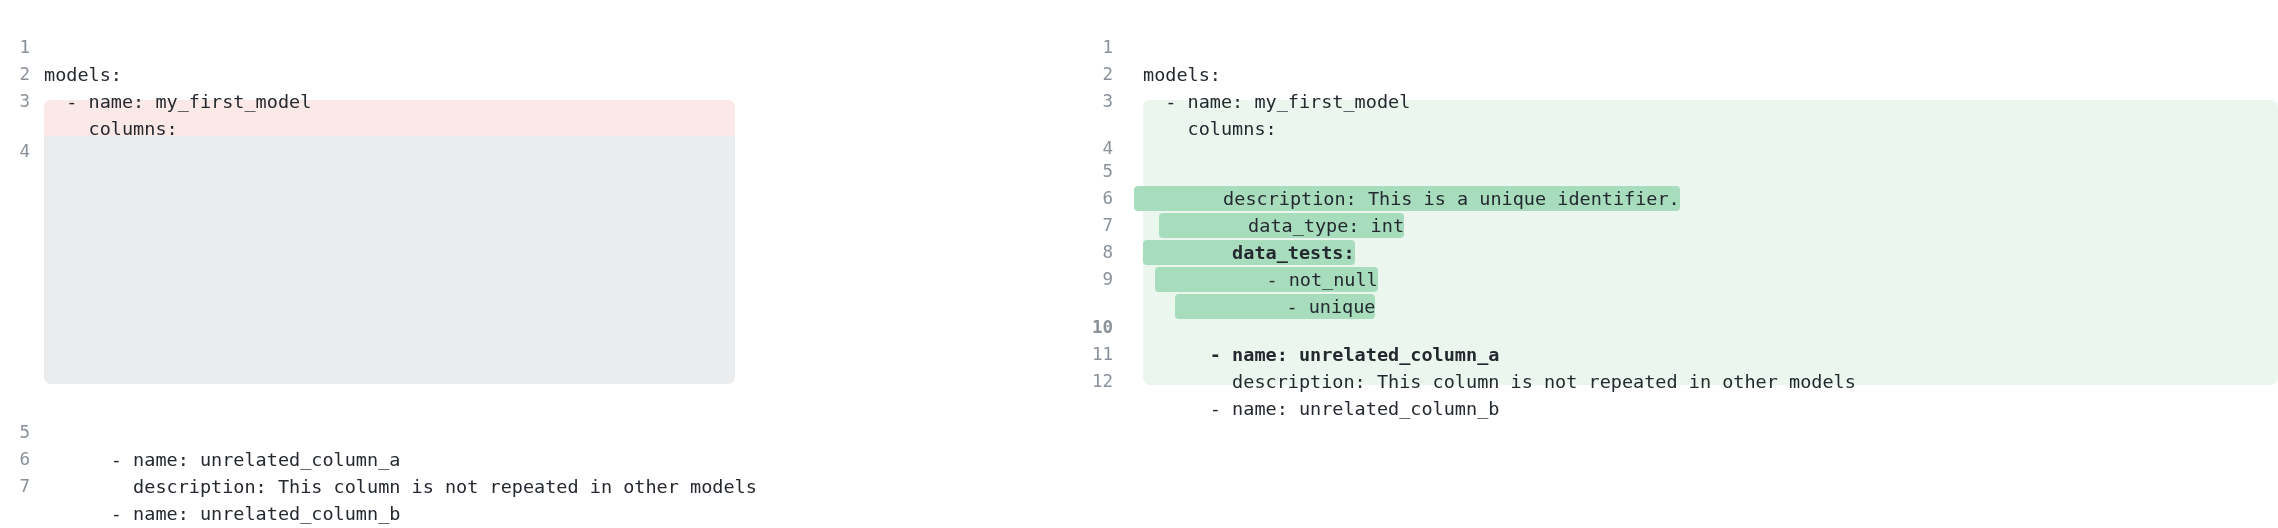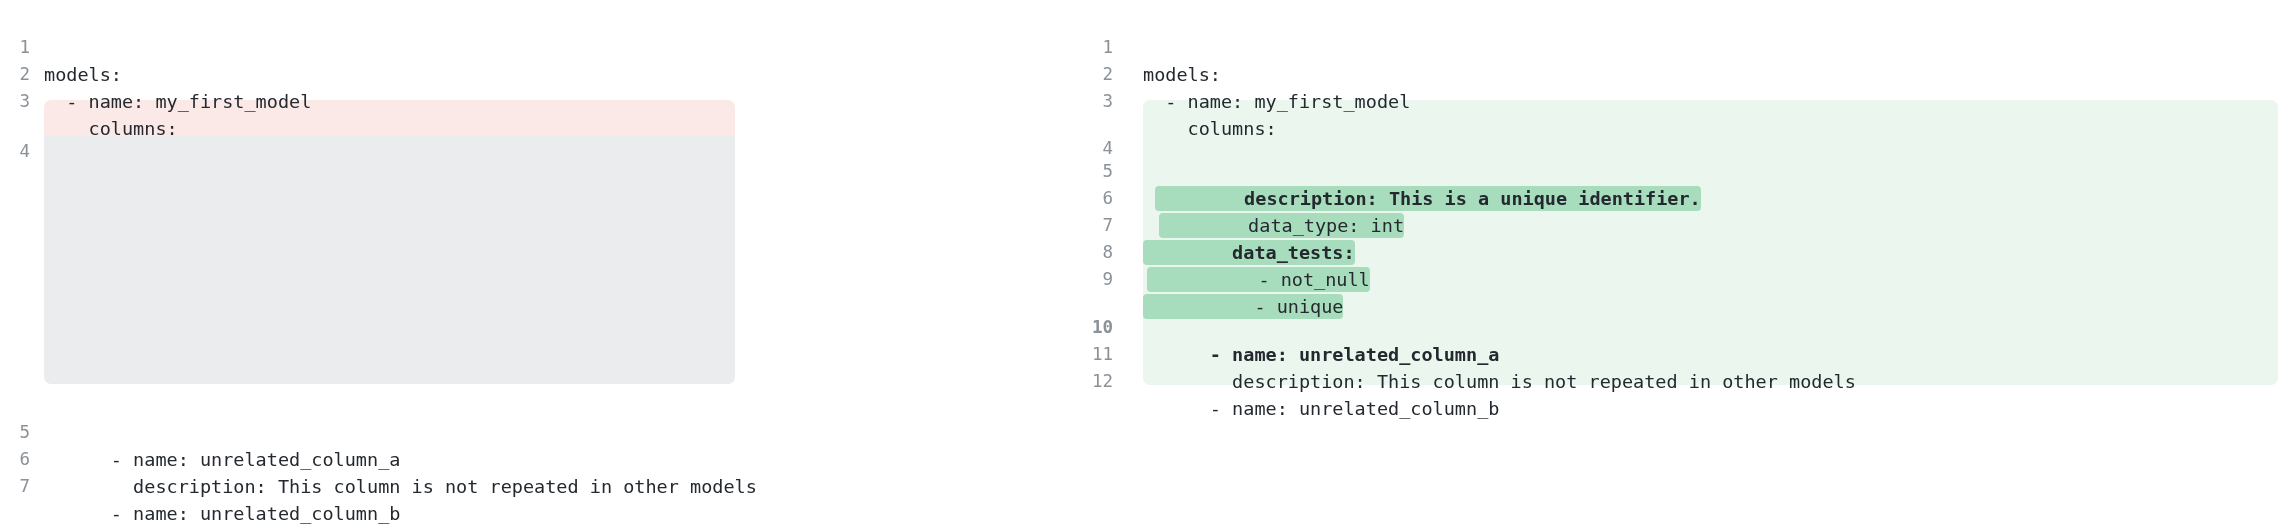--- a/index.html
+++ b/index.html
@@ -156,41 +156,41 @@
         <span class="ln">3</span>
         <span class="txt">    columns:</span>
       </div>
 
       <div class="row pad-top" style="height:34px;line-height:34px;">
         <span class="ln">4</span>
       </div>
 
       <div class="row" style="height:27px;line-height:27px;">
         <span class="ln">5</span>
-        <span class="txt" style="left:80px;font-weight:bold;"><span class="hl hl-green">        description: This is a unique identifier.</span></span>
+        <span class="txt" style="left:59px;"><span class="hl hl-green">        description: This is a unique identifier.</span></span>
       </div>
 
       <div class="row" style="height:27px;line-height:27px;">
         <span class="ln">6</span>
         <span class="txt" style="left:84px;"><span class="hl hl-green">        data_type: int</span></span>
       </div>
 
       <div class="row" style="height:27px;line-height:27px;">
         <span class="ln">7</span>
         <span class="txt" style="left:68px;font-weight:bold;"><span class="hl hl-green">        data_tests:</span></span>
       </div>
 
       <div class="row" style="height:27px;line-height:27px;">
         <span class="ln">8</span>
-        <span class="txt" style="left:72px;"><span class="hl hl-green">          - not_null</span></span>
+        <span class="txt" style="left:80px;"><span class="hl hl-green">          - not_null</span></span>
       </div>
 
       <div class="row" style="height:27px;line-height:27px;">
         <span class="ln">9</span>
-        <span class="txt" style="left:68px;"><span class="hl hl-green">          - unique</span></span>
+        <span class="txt" style="left:68px;padding-left:32px;"><span class="hl hl-green">          - unique</span></span>
       </div>
 
       <div class="row" style="margin-top:21px;font-weight:bold;">
         <span class="ln">10</span>
         <span class="txt">      - name: unrelated_column_a</span>
       </div>
 
       <div class="row">
         <span class="ln">11</span>
         <span class="txt">        description: This column is not repeated in other models</span>

